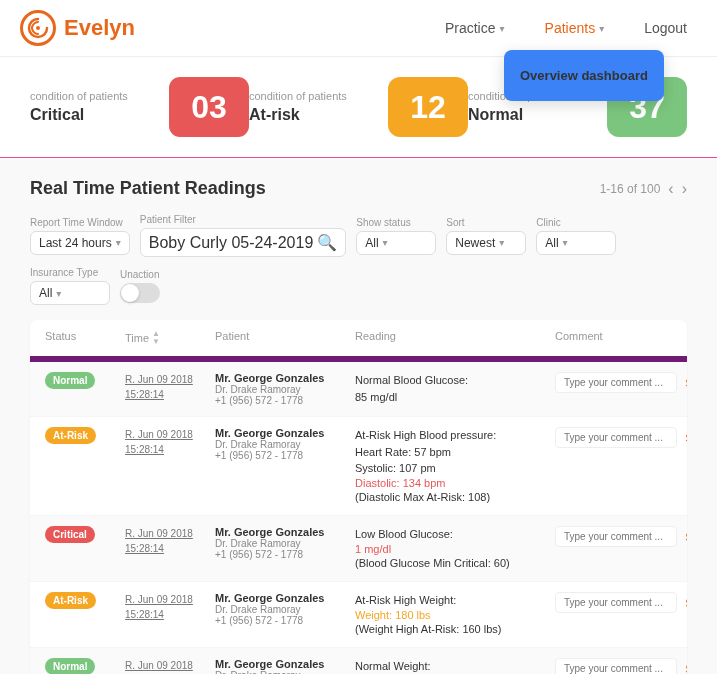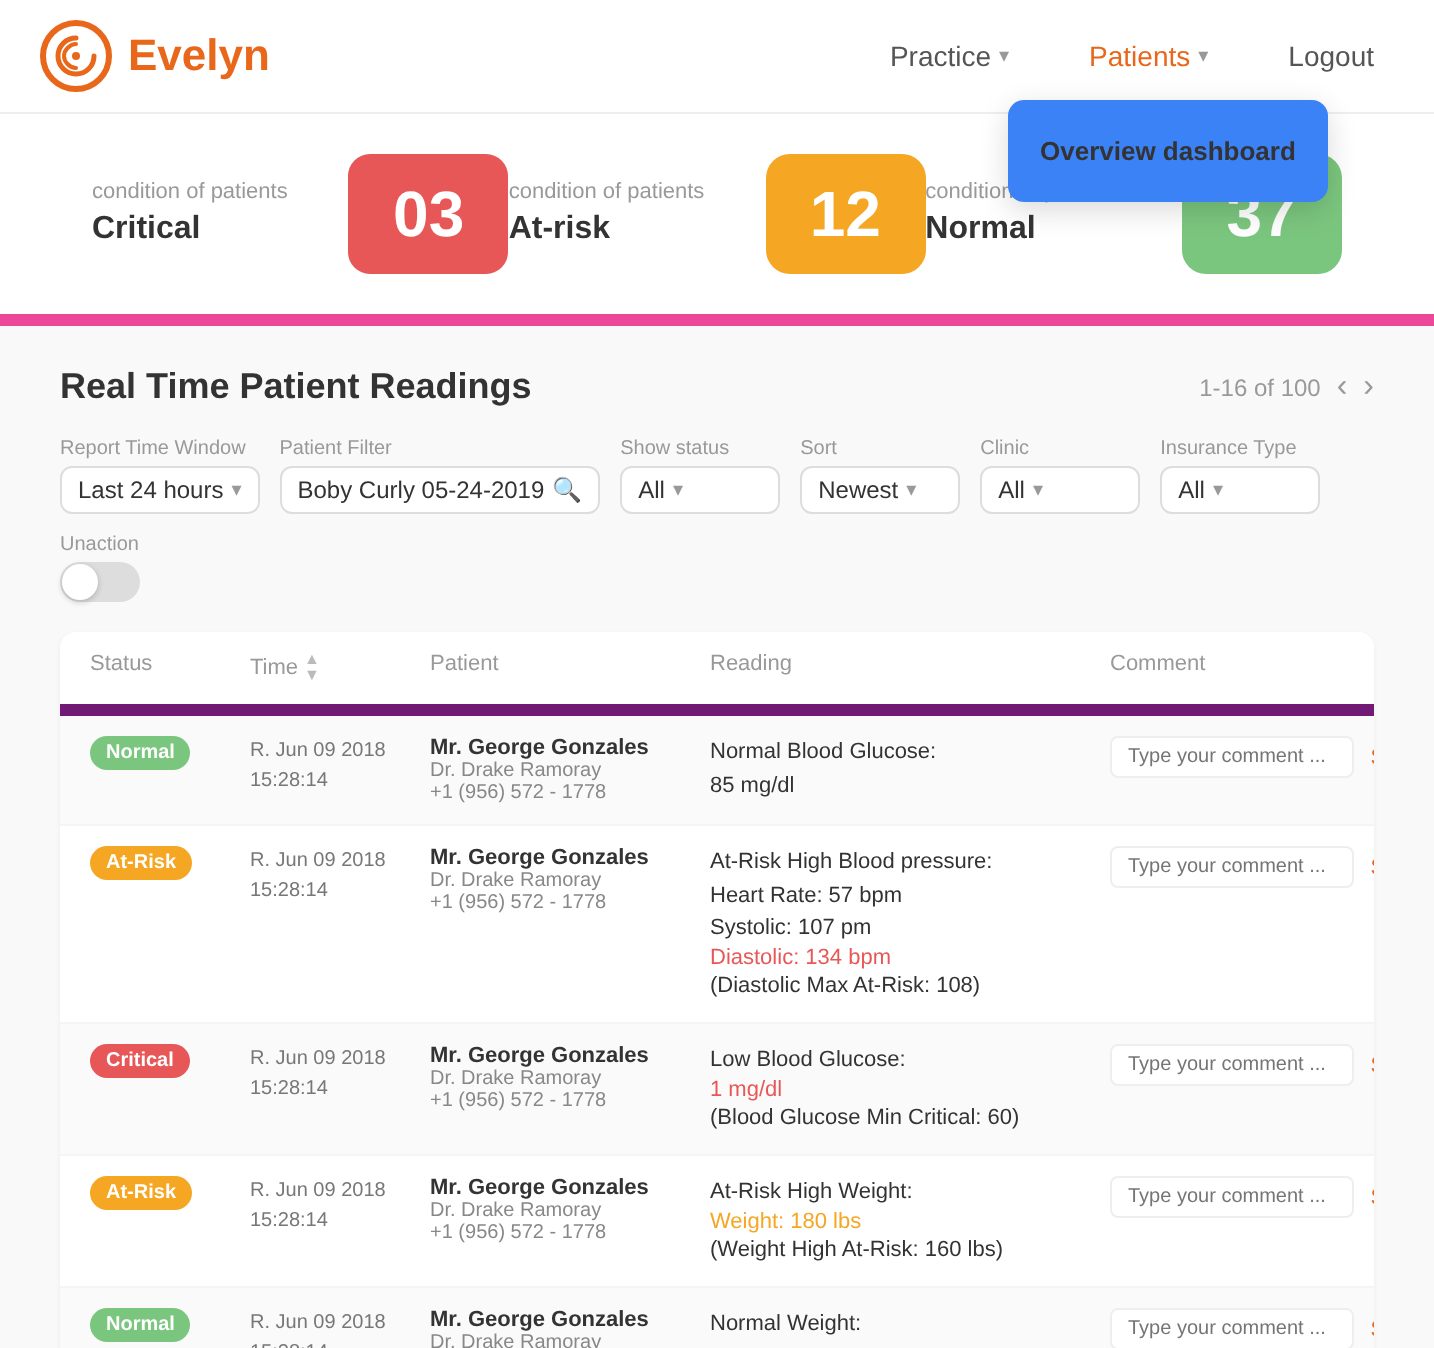--- a/index.html
+++ b/index.html
@@ -14,21 +14,21 @@
     .nav-item { display: flex; align-items: center; gap: 4px; cursor: pointer; font-size: 14px; color: #555; padding: 5px 10px; }
     .nav-item.active { color: #e8671a; }
     .nav-item .arrow { font-size: 10px; color: #999; }
 
     
     .dropdown-overlay { position: absolute; top: 50px; left: 504px; background: #3b82f6; border-radius: 8px; box-shadow: 0 4px 15px rgba(0,0,0,0.15); z-index: 200; min-width: 160px; padding: 8px 0; }
     .dropdown-item { padding: 10px 16px; cursor: pointer; font-size: 13px; color: #333; }
     .dropdown-item.active { font-weight: bold; }
 
     
-    .stat-cards { display: flex; gap: 0; background: #fff; padding: 20px 46px; border-bottom: 6px solid #ec4899; }
+    .stat-cards { display: flex; gap: 0; background: #fff; padding: 20px 30px; border-bottom: 1px solid #ec4899; }
     .stat-card { flex: 1; display: flex; align-items: center; gap: 0; }
     .stat-card-text { flex: 1; }
     .stat-label { font-size: 11px; color: #999; margin-bottom: 4px; }
     .stat-title { font-size: 16px; font-weight: bold; color: #333; }
     .stat-number { width: 80px; height: 60px; border-radius: 12px; display: flex; align-items: center; justify-content: center; font-size: 32px; font-weight: bold; color: #fff; }
     .stat-critical { background: #e85757; border-radius: 11px; }
     .stat-atrisk { background: #f5a623; }
     .stat-normal { background: #7bc67e; }
 
     
@@ -37,37 +37,37 @@
     .section-title { font-size: 18px; font-weight: bold; color: #333; }
     .pagination { font-size: 12px; color: #999; display: flex; align-items: center; gap: 8px; margin-left: 43px; }
     .page-arrow { cursor: pointer; color: #999; font-size: 16px; }
 
     
     .filters { display: flex; align-items: center; gap: 10px; margin-bottom: 15px; flex-wrap: wrap; }
     .filter-group { display: flex; flex-direction: column; gap: 3px; }
     .filter-label { font-size: 10px; color: #999; }
     .filter-select { display: flex; align-items: center; gap: 4px; background: #fff; border: 1px solid #ddd; border-radius: 6px; padding: 4px 8px; cursor: pointer; font-size: 12px; min-width: 80px; }
     .filter-select .arrow { color: #999; font-size: 10px; }
-    .filter-text { background: #fff; border: 1px solid #ddd; border-radius: 6px; padding: 4px 8px; font-size: 12px; display: flex; align-items: center; gap: 4px; }
+    .filter-text { background: #fff; border: 1px solid #ddd; border-radius: 6px; padding: 4px 8px; font-size: 16px; display: flex; align-items: center; gap: 4px; }
     .toggle { width: 40px; height: 20px; background: #ddd; border-radius: 10px; position: relative; cursor: pointer; }
     .toggle-knob { width: 18px; height: 18px; background: #fff; border-radius: 50%; position: absolute; top: 1px; left: 1px; box-shadow: 0 1px 3px rgba(0,0,0,0.2); }
 
     
     .table-wrapper { background: #fff; border-radius: 8px; overflow: hidden; box-shadow: 0 1px 3px rgba(0,0,0,0.05); }
     .table-header { display: grid; grid-template-columns: 80px 90px 140px 200px 160px 60px; padding: 10px 15px; background: #fff; border-bottom: 6px solid #701a75; color: #999; font-size: 11px; }
     .table-row { display: grid; grid-template-columns: 80px 90px 140px 200px 160px 60px; padding: 10px 15px; border-bottom: 1px solid #f5f5f5; align-items: start; background: #fff; }
     .table-row:last-child { border-bottom: none; }
     .table-row:nth-child(even) { background: #fafafa; }
 
     .status-badge { padding: 3px 8px; border-radius: 12px; font-size: 10px; font-weight: bold; color: #fff; text-align: center; display: inline-block; }
     .status-normal { background: #7bc67e; }
     .status-atrisk { background: #f5a623; }
     .status-critical { background: #e85757; }
 
-    .time-text { font-size: 10px; color: #777; line-height: 1.5; }
+    .time-text { font-size: 10px; color: #777; line-height: 1.5; text-decoration: underline; }
     .patient-name { font-size: 11px; font-weight: bold; color: #333; }
     .patient-sub { font-size: 10px; color: #888; }
     .reading-text { font-size: 11px; color: #333; line-height: 1.5; }
     .reading-highlight { color: #e85757; font-size: 11px; }
     .reading-highlight-orange { color: #f5a623; font-size: 11px; }
 
     .comment-input { width: 100%; border: 1px solid #eee; border-radius: 4px; padding: 4px 8px; font-size: 10px; color: #aaa; outline: none; }
     .send-btn { background: none; border: none; color: #e8671a; font-size: 11px; cursor: pointer; padding: 2px 4px; }
 
     .comment-cell { display: flex; flex-direction: column; gap: 3px; }

